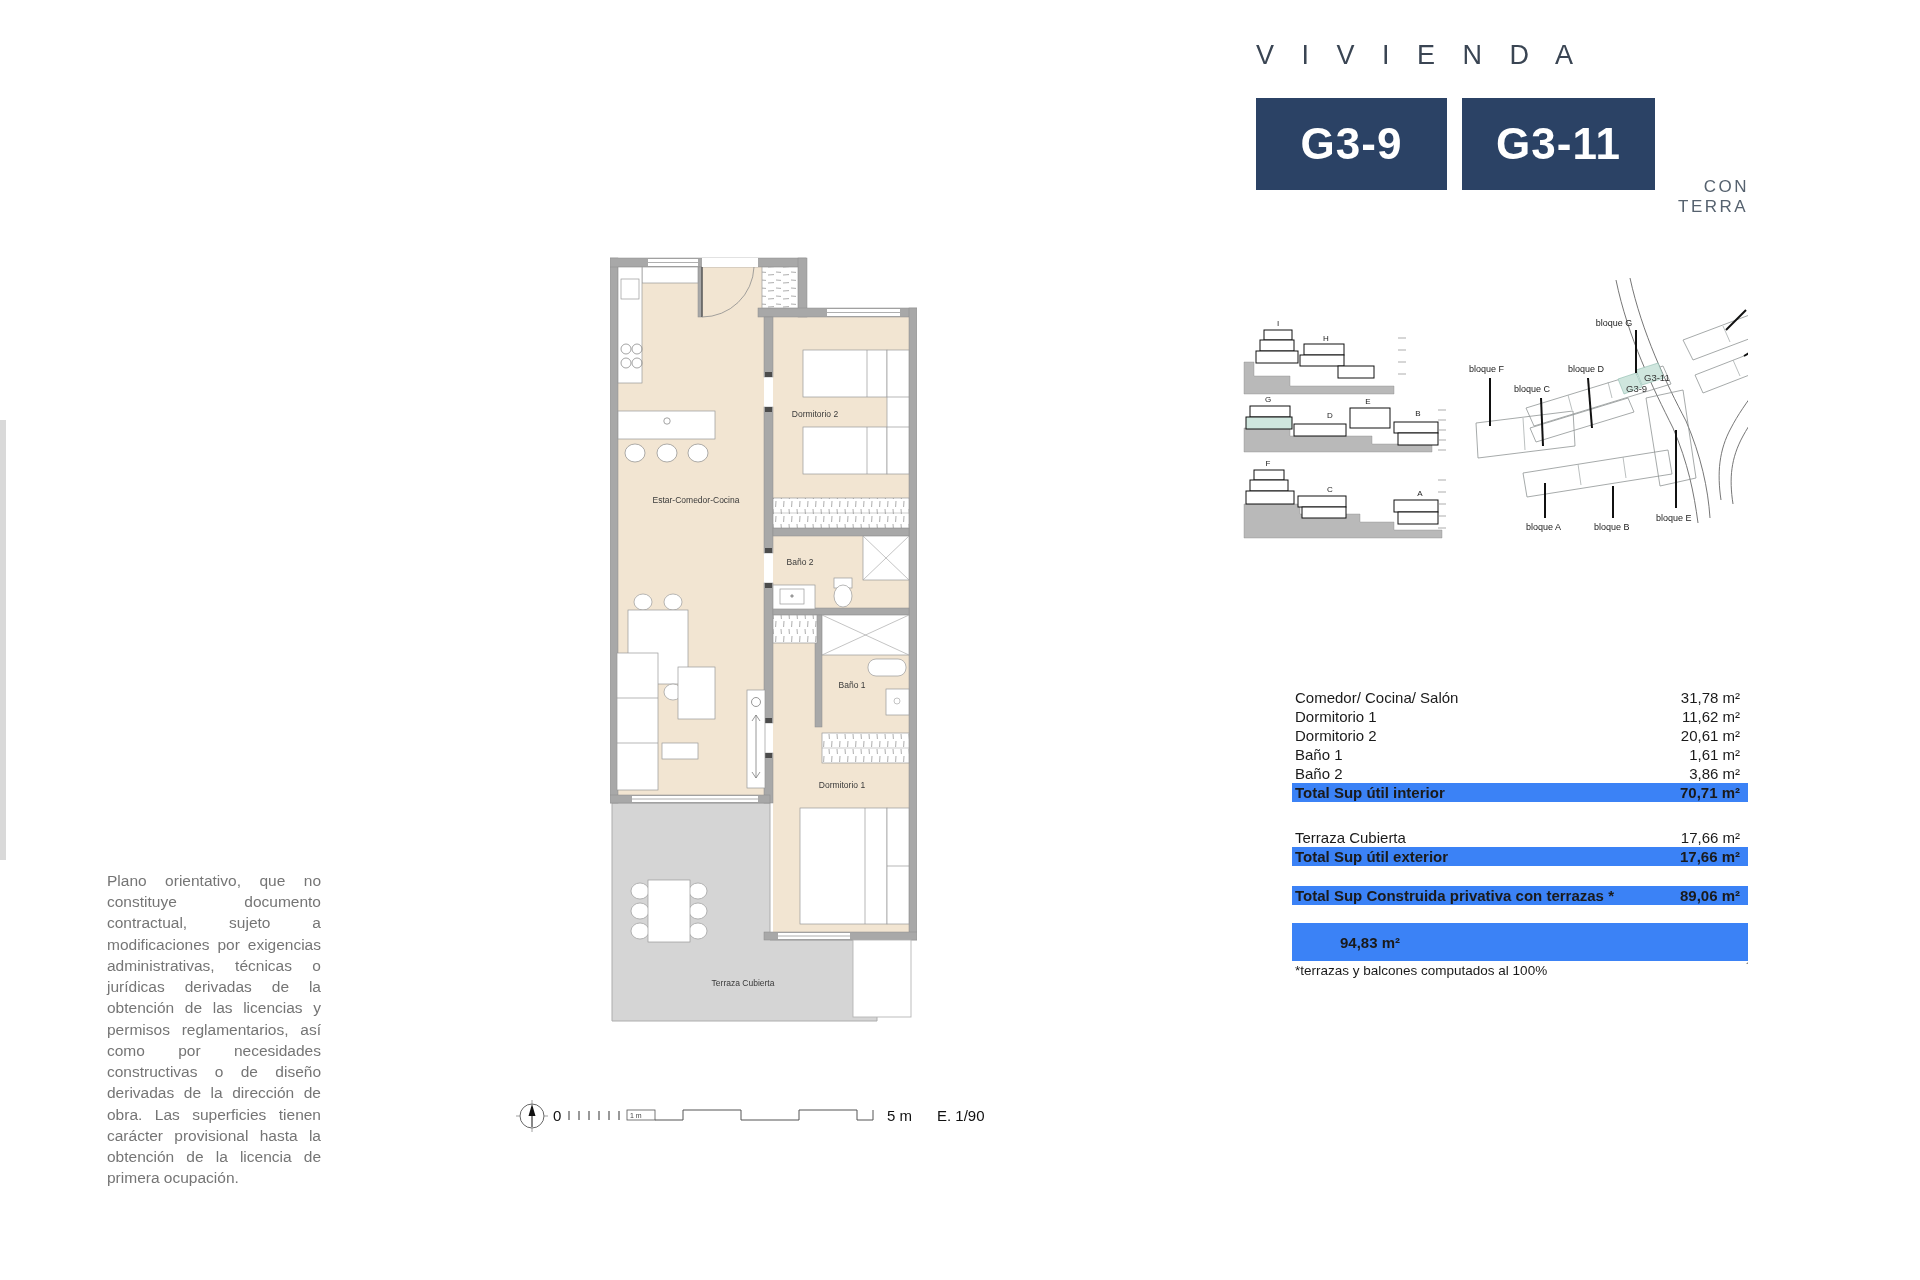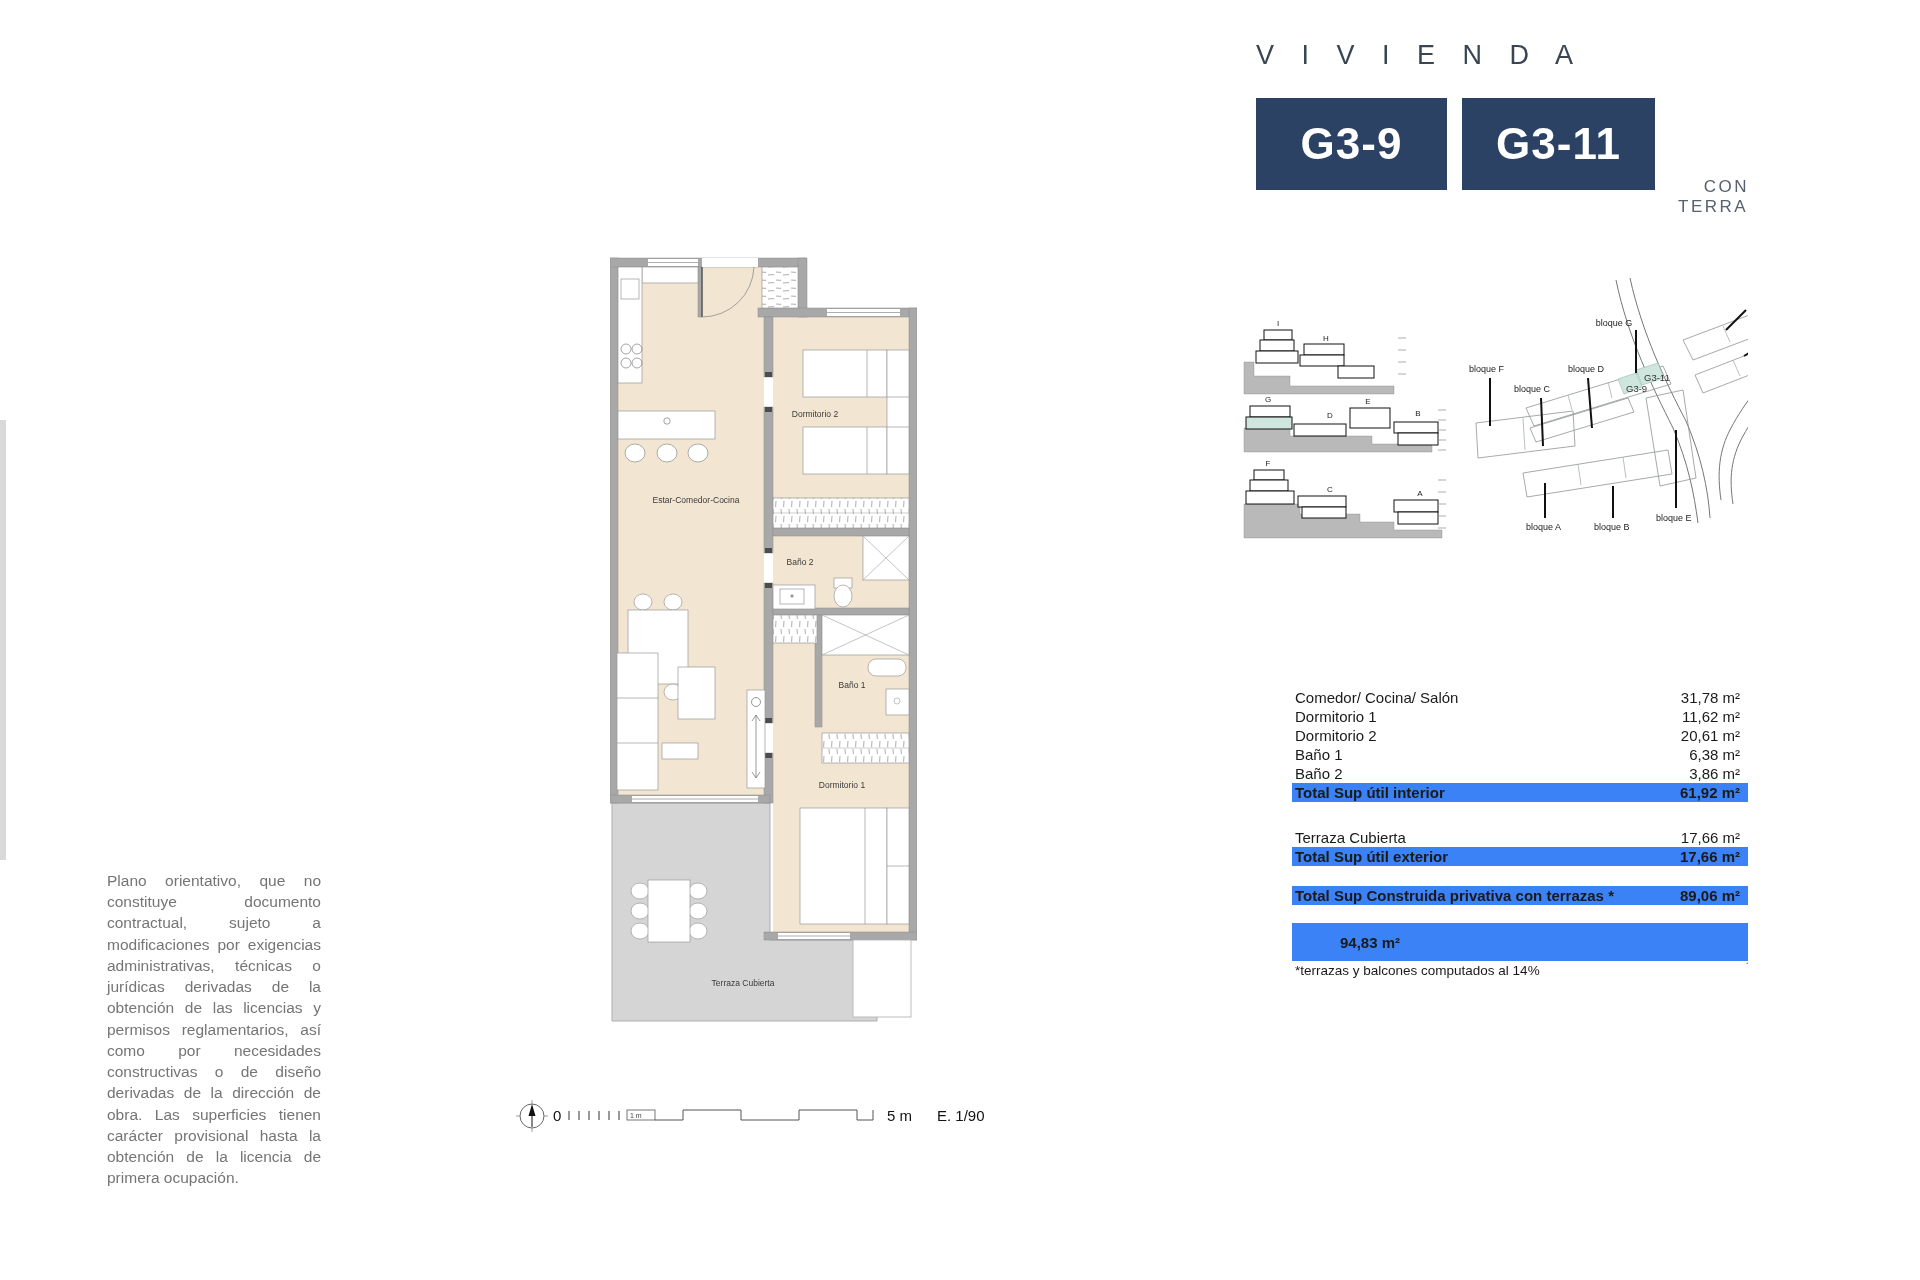--- a/index.html
+++ b/index.html
@@ -384,47 +384,47 @@
     <div class="trow">
       <span class="lbl">Dormitorio 1</span>
       <span class="val">11,62 m²</span>
     </div>
     <div class="trow">
       <span class="lbl">Dormitorio 2</span>
       <span class="val">20,61 m²</span>
     </div>
     <div class="trow">
       <span class="lbl">Baño 1</span>
-      <span class="val">6,38 m²</span>
+      <span class="val">1,61 m²</span>
     </div>
     <div class="trow">
       <span class="lbl">Baño 2</span>
       <span class="val">3,86 m²</span>
     </div>
     <div class="trow total">
       <span class="lbl">Total Sup útil interior</span>
-      <span class="val">61,92 m²</span>
+      <span class="val">70,71 m²</span>
     </div>
     <div class="sp26"></div>
     <div class="trow">
       <span class="lbl">Terraza Cubierta</span>
       <span class="val">17,66 m²</span>
     </div>
     <div class="trow total">
       <span class="lbl">Total Sup útil exterior</span>
       <span class="val">17,66 m²</span>
     </div>
     <div class="sp20"></div>
     <div class="trow total">
       <span class="lbl">Total Sup Construida privativa con terrazas *</span>
       <span class="val">89,06 m²</span>
     </div>
     <div class="sp18"></div>
     <div class="trow total tall" style="position:relative;">
       <span class="val">94,83 m²</span>
       <span class="corner-mark"></span>
     </div>
-    <div class="tnote">*terrazas y balcones computados al 14%</div>
+    <div class="tnote">*terrazas y balcones computados al 100%</div>
   </div>
 
   <div class="abs" id="disclaimer">Plano orientativo, que no constituye documento contractual, sujeto a modificaciones por exigencias administrativas, técnicas o jurídicas derivadas de la obtención de las licencias y permisos reglamentarios, así como por necesidades constructivas o de diseño derivadas de la dirección de obra. Las superficies tienen carácter provisional hasta la obtención de la licencia de primera ocupación.</div>
 
 </div>
 
 </body></html>

